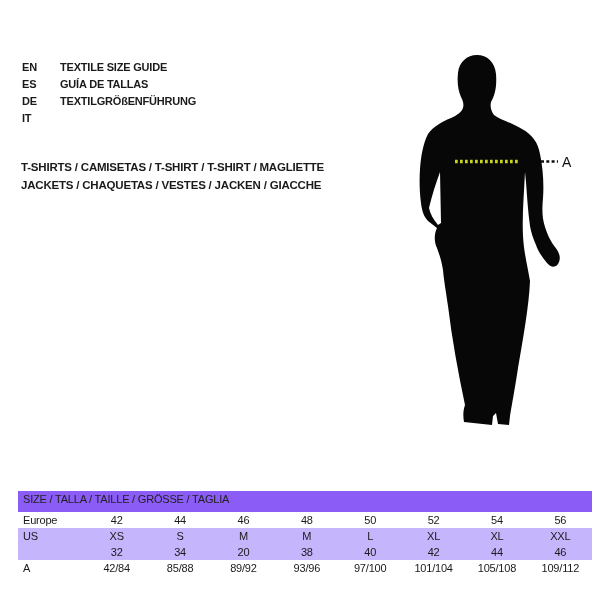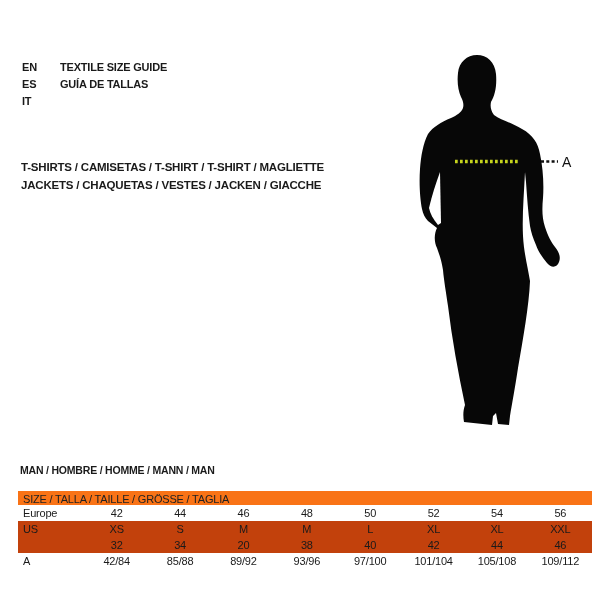--- a/index.html
+++ b/index.html
@@ -19,42 +19,46 @@
   .category-line { font-size:11.5px; font-weight:bold; letter-spacing:-0.2px; line-height:18px; white-space:nowrap; }
 
   
   .figure { position:absolute; left:395px; top:0; width:185px; height:390px; }
 
   
   .section-title { position:absolute; left:20px; top:420px; font-size:10.5px; font-weight:bold; letter-spacing:-0.2px; }
 
   
   .size-table { position:absolute; left:18px; top:447px; width:574px; font-size:11px; }
-  .thead { height:14px; line-height:17px; background:#f97316; color:#222; padding-left:5px; letter-spacing:-0.2px; }
+  .thead { height:21px; line-height:17px; background:#8b5cf6; color:#222; padding-left:5px; letter-spacing:-0.2px; }
   .trow { display:grid; grid-template-columns:67px repeat(8, 1fr); height:16px; align-items:center; }
-  .trow.stripe { background:#c2410c; }
+  .trow.stripe { background:#c4b5fd; }
   .cell { text-align:center; letter-spacing:-0.2px; }
   .cell.label { text-align:left; padding-left:5px; }
 
   
   .footnote { position:absolute; left:20px; top:546px; font-size:11px; font-weight:bold; letter-spacing:-0.2px; }
 </style>
 </head>
 <body>
 
 <div class="page">
 
   <div class="lang-list">
     <div class="lang-row">
       <span class="lang-code">EN</span>
       <span class="lang-label">TEXTILE SIZE GUIDE</span>
     </div>
     <div class="lang-row">
       <span class="lang-code">ES</span>
       <span class="lang-label">GUÍA DE TALLAS</span>
+    </div>
+    <div class="lang-row">
+      <span class="lang-code">DE</span>
+      <span class="lang-label">TEXTILGRÖßENFÜHRUNG</span>
     </div>
     <div class="lang-row">
       <span class="lang-code">IT</span>
     </div>
   </div>
 
   <div class="categories">
     <div class="category-line">T-SHIRTS / CAMISETAS / T-SHIRT / T-SHIRT / MAGLIETTE</div>
     <div class="category-line">JACKETS / CHAQUETAS / VESTES / JACKEN / GIACCHE</div>
   </div>
@@ -106,21 +110,20 @@
       L 46 179
       L 43 181
       C 38 175 35 169 34 164
       C 37 151 41 139 45 128
       Z"></path>
     <line x1="60" y1="117.5" x2="124" y2="117.5" stroke="#c6d41c" stroke-width="3.4" stroke-dasharray="2.7 2.3"></line>
     <line x1="146" y1="117.5" x2="163" y2="117.5" stroke="#111111" stroke-width="2.4" stroke-dasharray="3 2.3"></line>
     <text x="167" y="122.5" font-size="14" fill="#111111">A</text>
   </svg>
 
-  <div class="section-title">MAN / HOMBRE / HOMME / MANN / MAN</div>
 
   <div class="size-table">
     <div class="thead">SIZE / TALLA / TAILLE / GRÖSSE / TAGLIA</div>
 
     <div class="trow">
       <div class="cell label">Europe</div>
       <div class="cell">42</div>
       <div class="cell">44</div>
       <div class="cell">46</div>
       <div class="cell">48</div>

